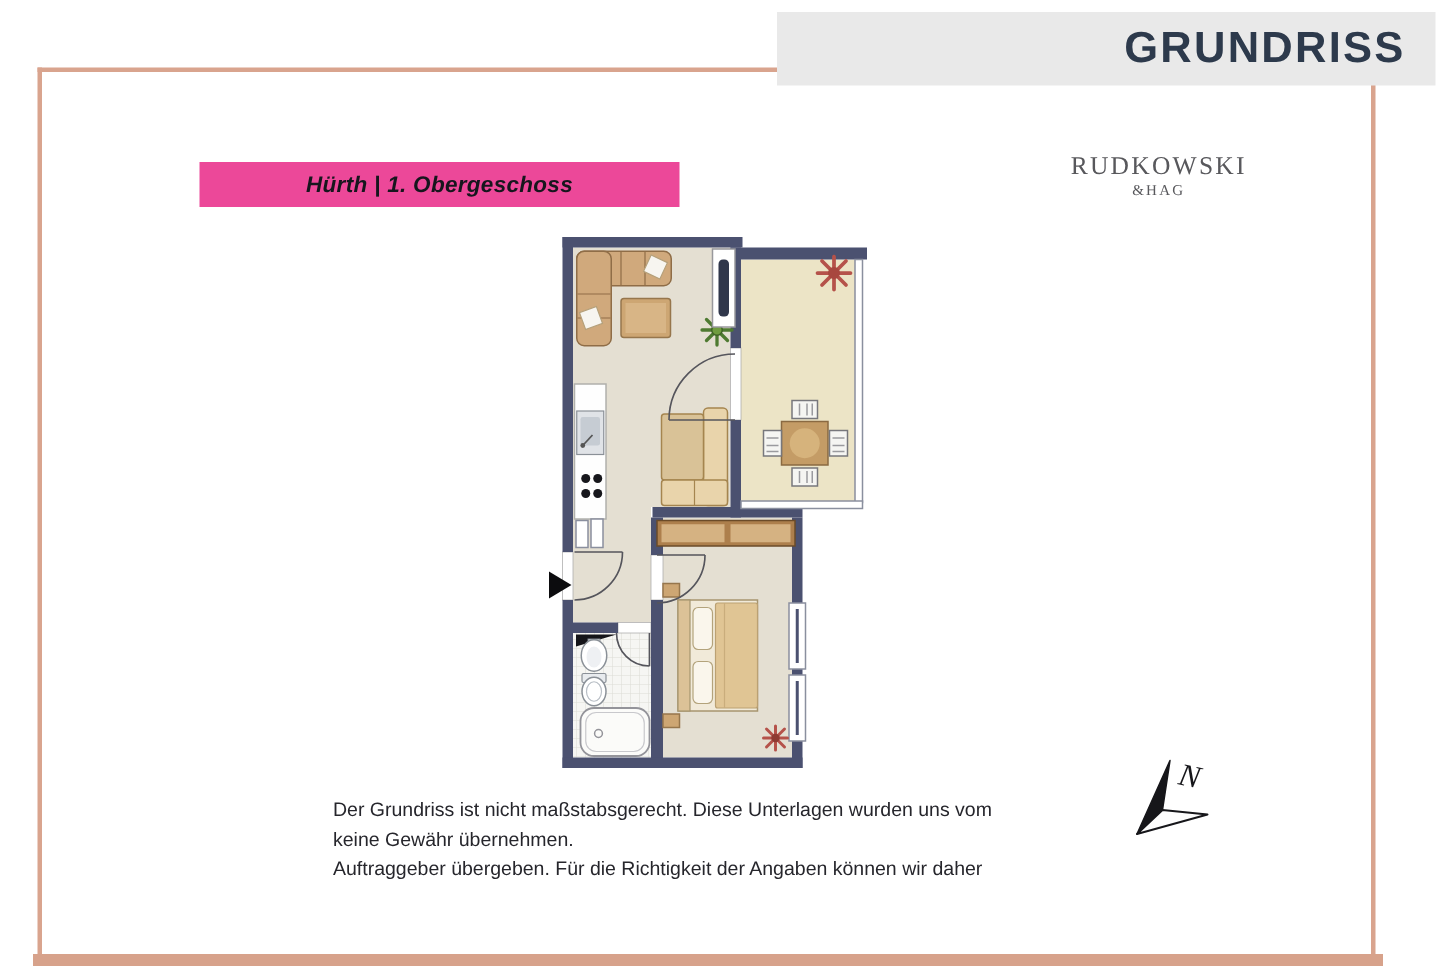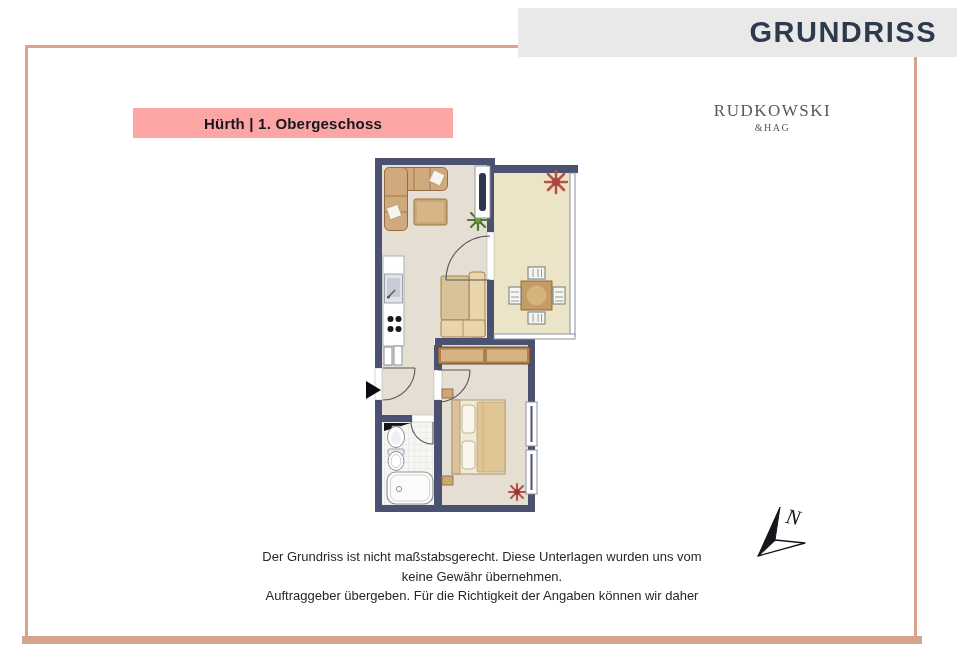--- a/index.html
+++ b/index.html
@@ -10,30 +10,30 @@
   .frame-left  {left:25px;top:45px;width:3px;height:591px;background:#d9a48e;}
   .frame-top   {left:25px;top:45px;width:892px;height:3px;background:#d9a48e;}
   .frame-right {left:914px;top:45px;width:3px;height:591px;background:#d9a48e;}
   .frame-bottom{left:22px;top:636px;width:900px;height:8px;background:#d7a28b;}
   
   .header-box{left:518px;top:8px;width:439px;height:49px;background:#e9e9e9;
               display:flex;align-items:center;justify-content:flex-end;}
   .header-title{font-size:29px;font-weight:700;letter-spacing:1.5px;color:#2d3a4c;
                 padding-right:20px;font-family:"Liberation Sans",sans-serif;}
   
-  .prop-box{left:133px;top:108px;width:320px;height:30px;background:#fca5a5;
-            display:flex;align-items:center;justify-content:center;}
+  .prop-box{left:133px;top:108px;width:320px;height:30px;background:#ec4899;
+            display:flex;align-items:center;justify-content:center;font-style:italic;}
   .prop-text{font-size:15px;font-weight:700;color:#16161d;letter-spacing:.2px;}
   
   .logo{left:700px;top:102px;width:145px;text-align:center;color:#58585c;
         font-family:"Liberation Serif",serif;}
   .logo .l1{display:block;font-size:17px;letter-spacing:1.5px;line-height:18px;}
   .logo .l2{display:block;font-size:10px;letter-spacing:1.5px;line-height:16px;}
   
-  .disclaimer{left:222px;top:547px;width:520px;text-align:center;color:#26262c;
+  .disclaimer{left:222px;top:530px;width:520px;color:#26262c;
               font-size:13px;line-height:19.5px;}
   .disclaimer span{display:block;white-space:nowrap;}
 </style>
 </head>
 <body>
 
 <div id="stage">
 
   <div class="abs frame-left"></div>
   <div class="abs frame-top"></div>

